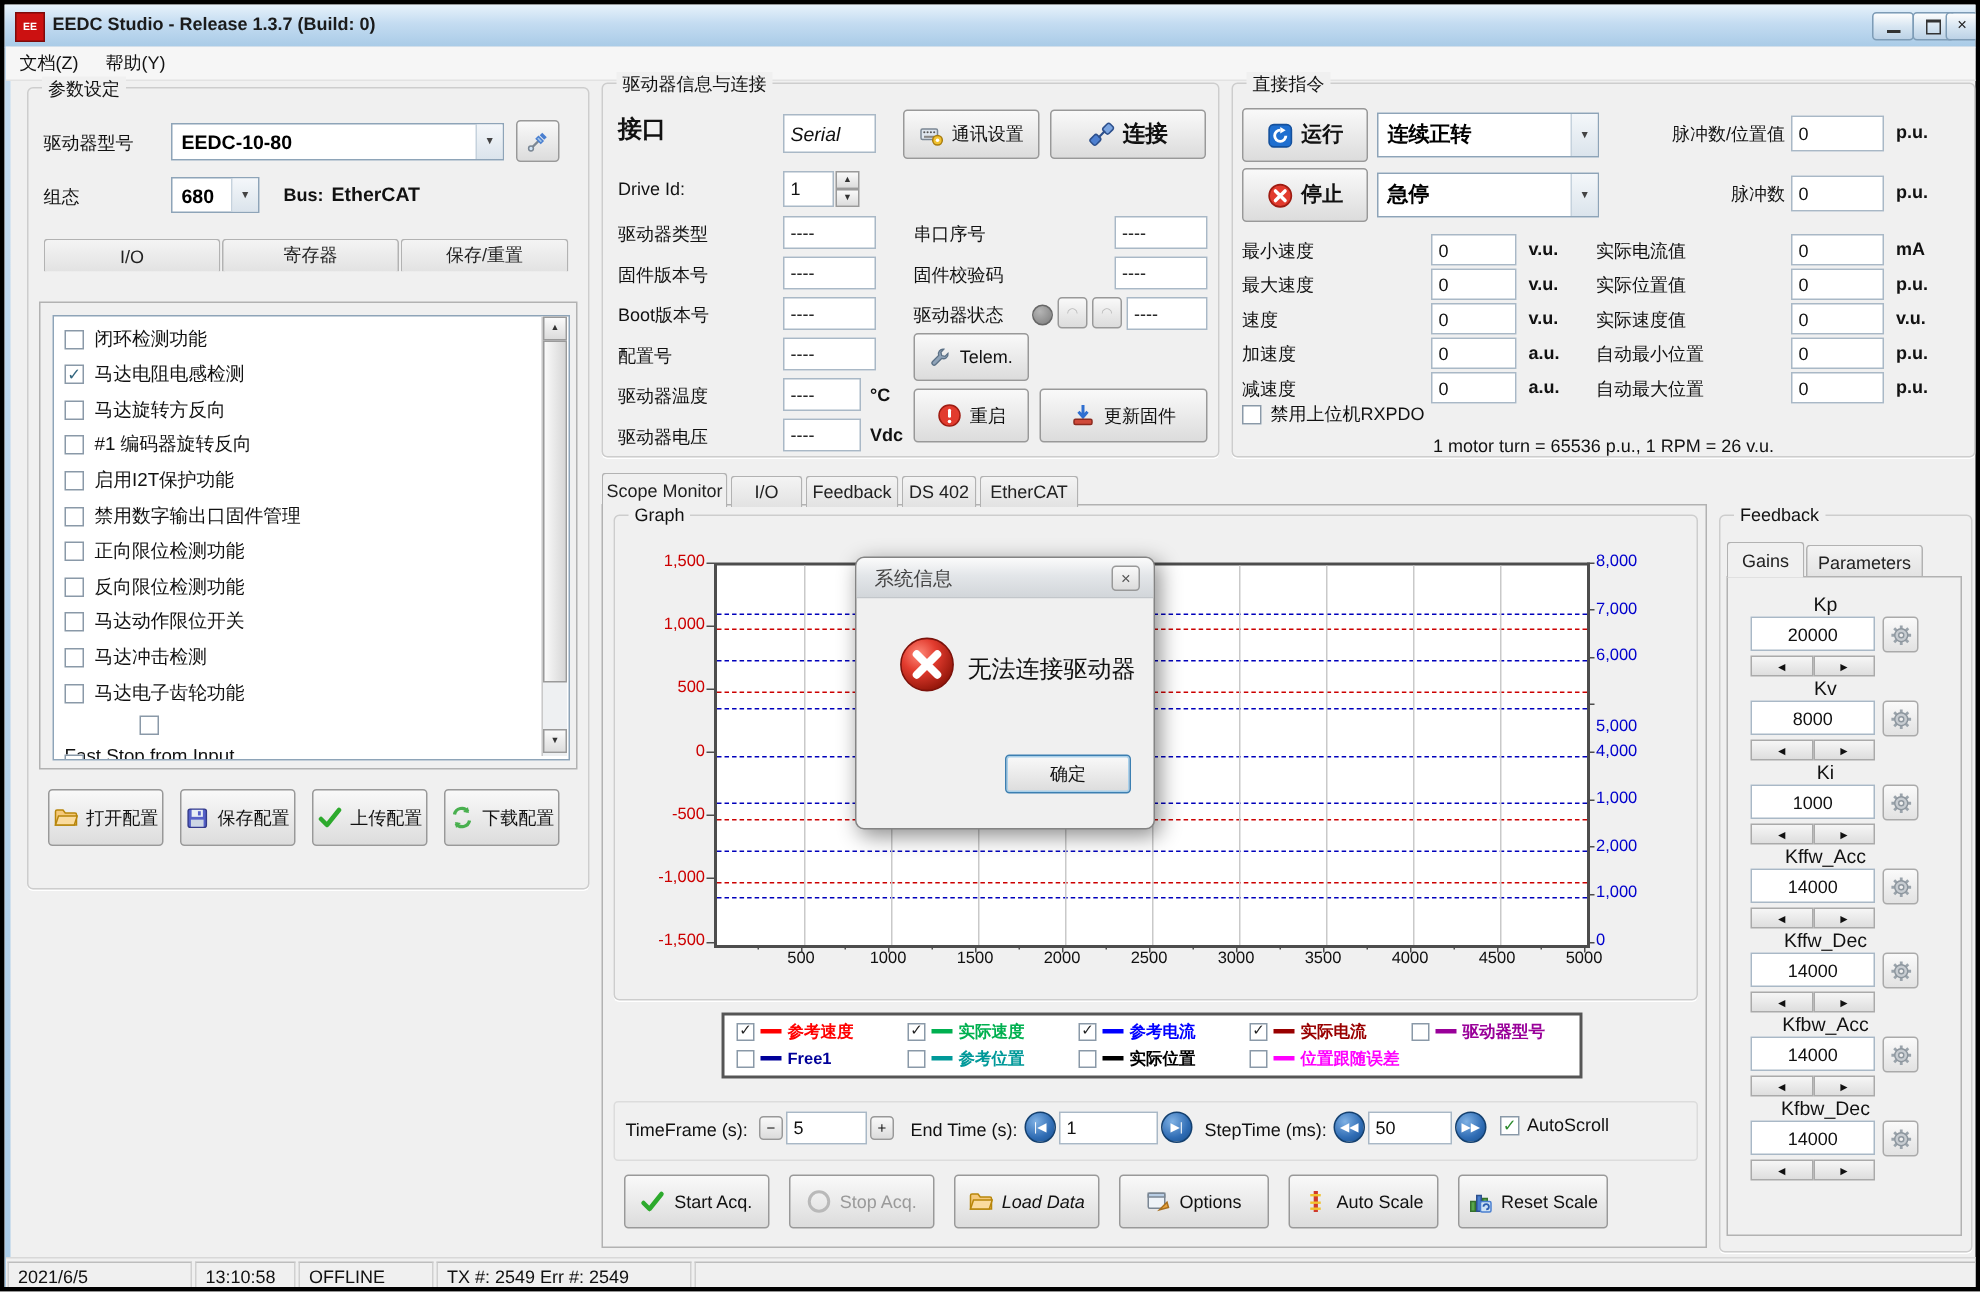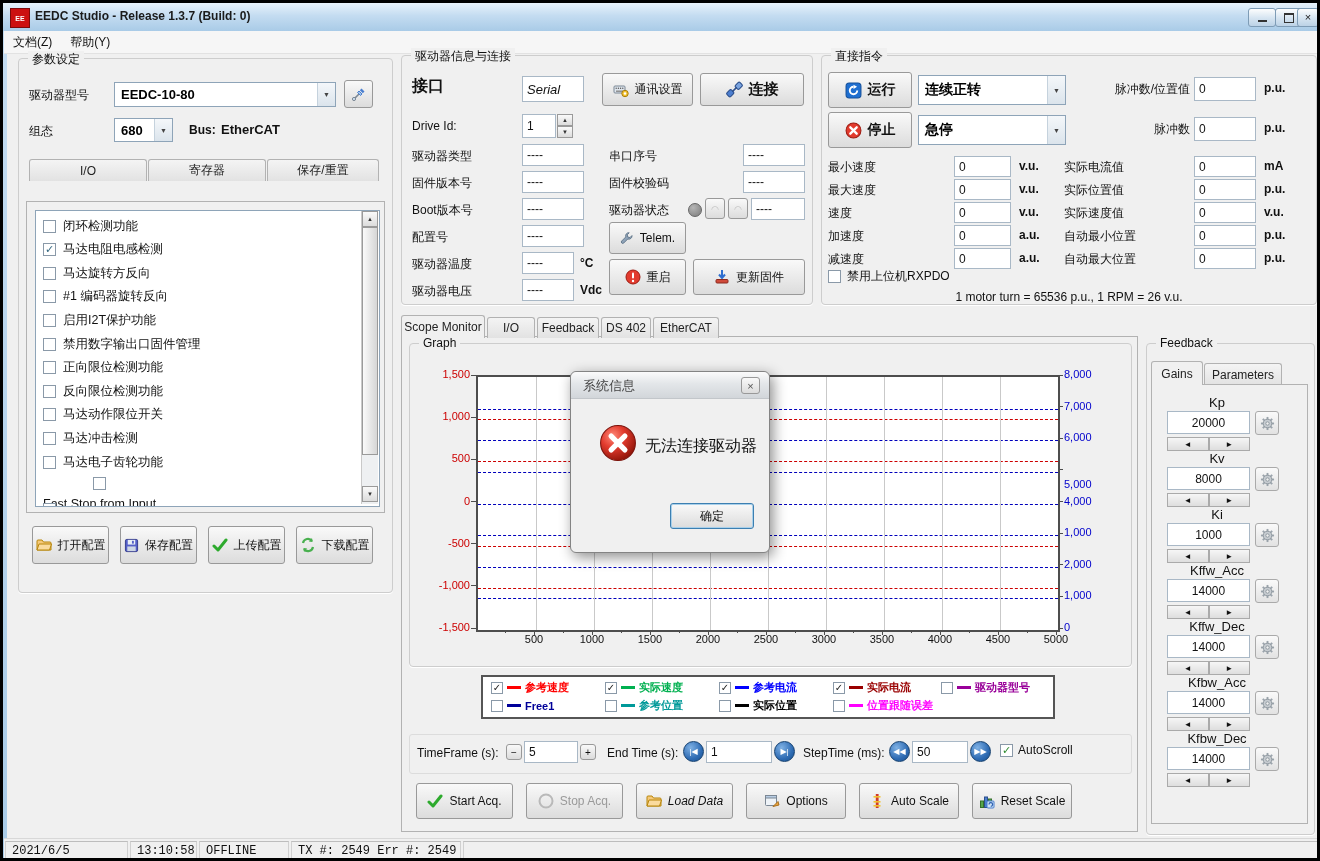--- a/index.html
+++ b/index.html
@@ -52,21 +52,21 @@
   .arrowbar{display:flex;}
   .arrowbar div{flex:1;height:14px;background:linear-gradient(#f6f6f6,#dedede);border:1px solid #aaa;box-sizing:border-box;
     display:flex;align-items:center;justify-content:center;font-size:8px;color:#111;}
   .dashH{position:absolute;left:0;width:100%;height:0;border-top:1px dashed;}
   .gridV{position:absolute;top:0;height:100%;width:1px;background:#c9c9c9;}
   .ticklbl{position:absolute;font-size:11px;white-space:nowrap;}
   svg{display:block;}
   
   #statusbar{left:1px;top:835px;width:1318px;height:23px;background:#f0f0f0;border-top:1px solid #d8d8d8;display:flex;}
   .sb-cell{border:1px solid #d0d0d0;border-top-color:#bdbdbd;margin:2px 1px;display:flex;align-items:center;
-    padding:0 6px;font-size:12px;color:#111;box-sizing:border-box;white-space:nowrap;overflow:hidden;font-family:Liberation Mono, monospace;}
+    padding:0 6px;font-size:12px;color:#111;box-sizing:border-box;white-space:nowrap;overflow:hidden;}
   
   #dialog{left:567px;top:368px;width:198px;height:180px;background:#f0f0f0;border:1px solid #848484;border-radius:6px;
     box-shadow:3px 4px 14px rgba(0,0,0,.45);z-index:60;}
   #dialog-title{position:absolute;left:0;top:0;right:0;height:26px;border-radius:6px 6px 0 0;
     background:linear-gradient(#fbfbfb,#e3e6e9 45%,#d2d6da);border-bottom:1px solid #c2c6ca;}
 </style>
 </head>
 <body>
 
 <div id="app">

